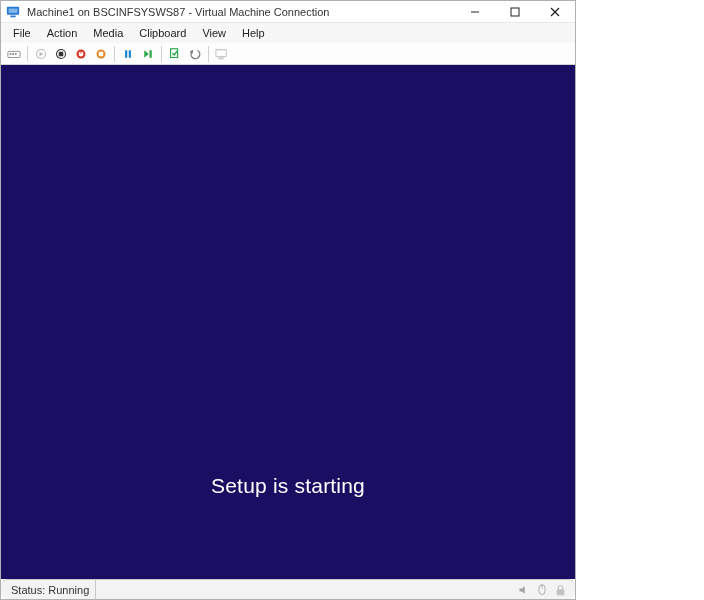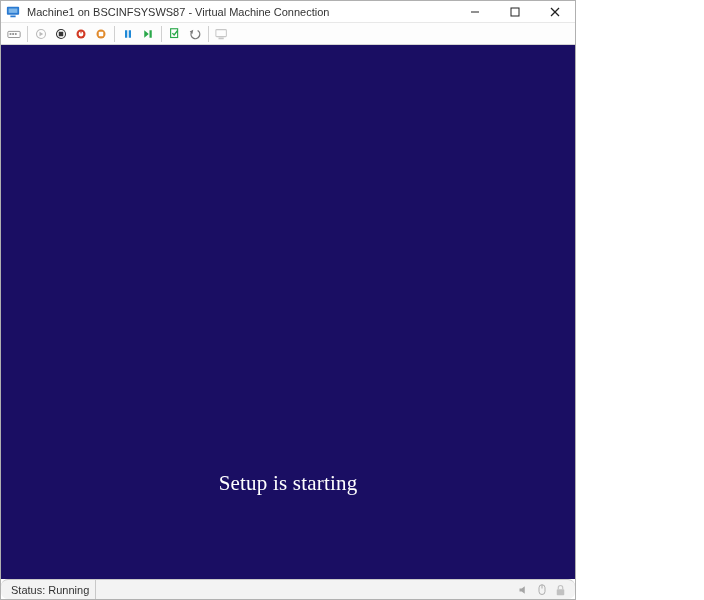--- a/index.html
+++ b/index.html
@@ -37,21 +37,21 @@
   .tb-btn { width: 18px; height: 18px; display:flex; align-items:center; justify-content:center; }
   .tb-sep { width:1px; height:16px; background:#d0d0d0; margin:0 2px; }
   .tb-disabled { opacity: 0.45; }
   
   .vm-display {
     flex: 1 1 auto; background: #1a0e63; position: relative;
     display: flex; align-items: center; justify-content: center;
   }
   .setup-text {
     position: absolute; left: 50%; top: 82%; transform: translate(-50%, -50%);
-    color: #fff; font-size: 21px; font-weight: 300; letter-spacing: 0.2px; font-family: Liberation Serif, serif;
+    color: #fff; font-size: 21px; font-weight: 300; letter-spacing: 0.2px;
   }
   
   .statusbar {
     height: 20px; display: flex; align-items: center;
     background: #f3f3f3; border-top: 1px solid #c8c8c8;
     font-size: 11px; color: #333; padding: 0 4px; border-radius: 7px;
   }
   .status-cell { padding: 0 6px; border-right: 1px solid #c8c8c8; height:100%; display:flex; align-items:center;}
   .status-cell:last-of-type{border-right:none;}
   .status-spacer { flex: 1 1 auto; }
@@ -86,20 +86,28 @@
       </div>
       <div class="win-btn">
         <svg width="10" height="10">
             <line x1="1" y1="1" x2="9" y2="9" stroke="#222" stroke-width="1.2"></line>
             <line x1="9" y1="1" x2="1" y2="9" stroke="#222" stroke-width="1.2"></line>
           </svg>
       </div>
     </div>
   </div>
 
+  <div class="menubar">
+    <div class="menu-item">File</div>
+    <div class="menu-item">Action</div>
+    <div class="menu-item">Media</div>
+    <div class="menu-item">Clipboard</div>
+    <div class="menu-item">View</div>
+    <div class="menu-item">Help</div>
+  </div>
 
   <div class="toolbar">
     <div class="tb-btn">
       <svg width="14" height="14" viewBox="0 0 16 16">
           <rect x="1" y="5" width="14" height="7" rx="1" fill="none" stroke="#888" stroke-width="1"></rect>
           <rect x="3" y="7" width="2" height="2" fill="#888"></rect>
           <rect x="6" y="7" width="2" height="2" fill="#888"></rect>
           <rect x="9" y="7" width="2" height="2" fill="#888"></rect>
         </svg>
     </div>

